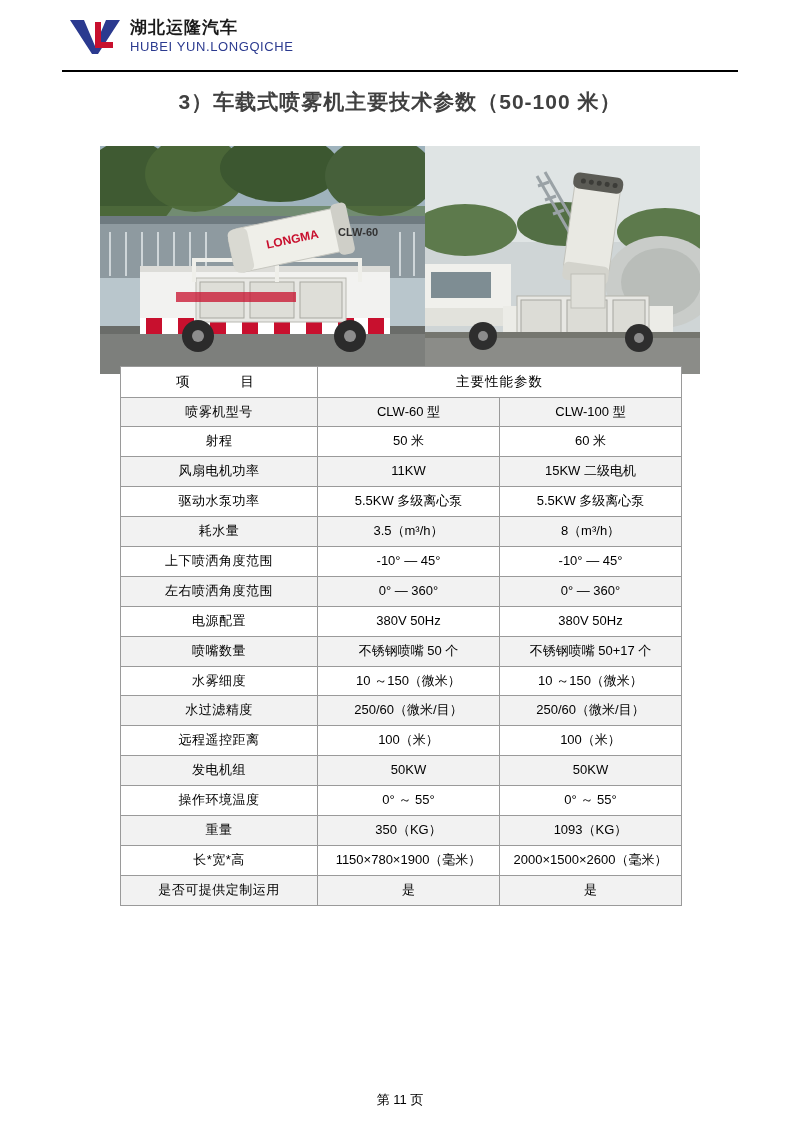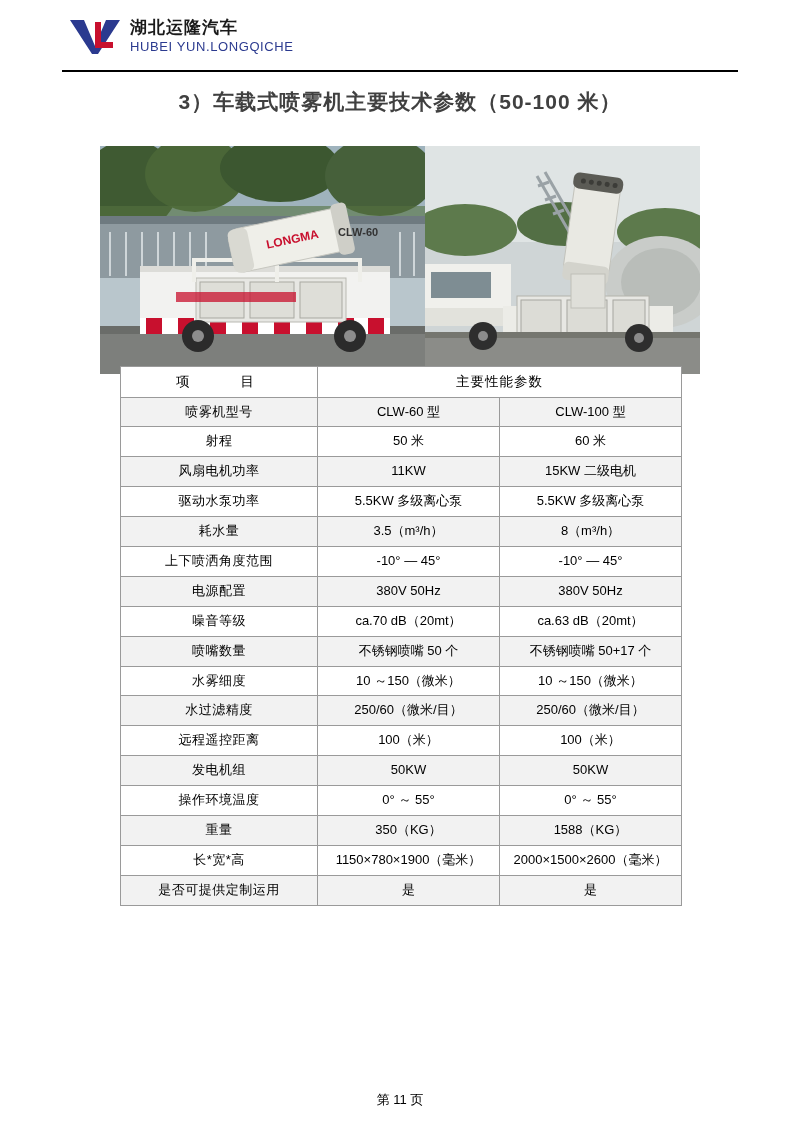--- a/index.html
+++ b/index.html
@@ -346,30 +346,30 @@
         <td class="label-cell">耗水量</td>
         <td>3.5（m³/h）</td>
         <td>8（m³/h）</td>
       </tr>
       <tr>
         <td class="label-cell">上下喷洒角度范围</td>
         <td>-10°  —  45°</td>
         <td>-10°  —  45°</td>
       </tr>
       <tr>
+        <td class="label-cell">左右喷洒角度范围</td>
+        <td>0°  —  360°</td>
+        <td>0°  —  360°</td>
+      </tr>
+      <tr>
         <td class="label-cell">电源配置</td>
         <td>380V  50Hz</td>
         <td>380V  50Hz</td>
       </tr>
       <tr>
-        <td class="label-cell">噪音等级</td>
-        <td>ca.70  dB（20mt）</td>
-        <td>ca.63  dB（20mt）</td>
-      </tr>
-      <tr>
         <td class="label-cell">喷嘴数量</td>
         <td>不锈钢喷嘴 50 个</td>
         <td>不锈钢喷嘴 50+17 个</td>
       </tr>
       <tr>
         <td class="label-cell">水雾细度</td>
         <td>10 ～150（微米）</td>
         <td>10 ～150（微米）</td>
       </tr>
       <tr>
@@ -388,21 +388,21 @@
         <td>50KW</td>
       </tr>
       <tr>
         <td class="label-cell">操作环境温度</td>
         <td>0°  ～  55°</td>
         <td>0°  ～  55°</td>
       </tr>
       <tr>
         <td class="label-cell">重量</td>
         <td>350（KG）</td>
-        <td>1588（KG）</td>
+        <td>1093（KG）</td>
       </tr>
       <tr>
         <td class="label-cell">长*宽*高</td>
         <td class="two-line">1150×780×1900（毫米）</td>
         <td class="two-line">2000×1500×2600（毫米）</td>
       </tr>
       <tr>
         <td class="label-cell">是否可提供定制运用</td>
         <td>是</td>
         <td>是</td>

